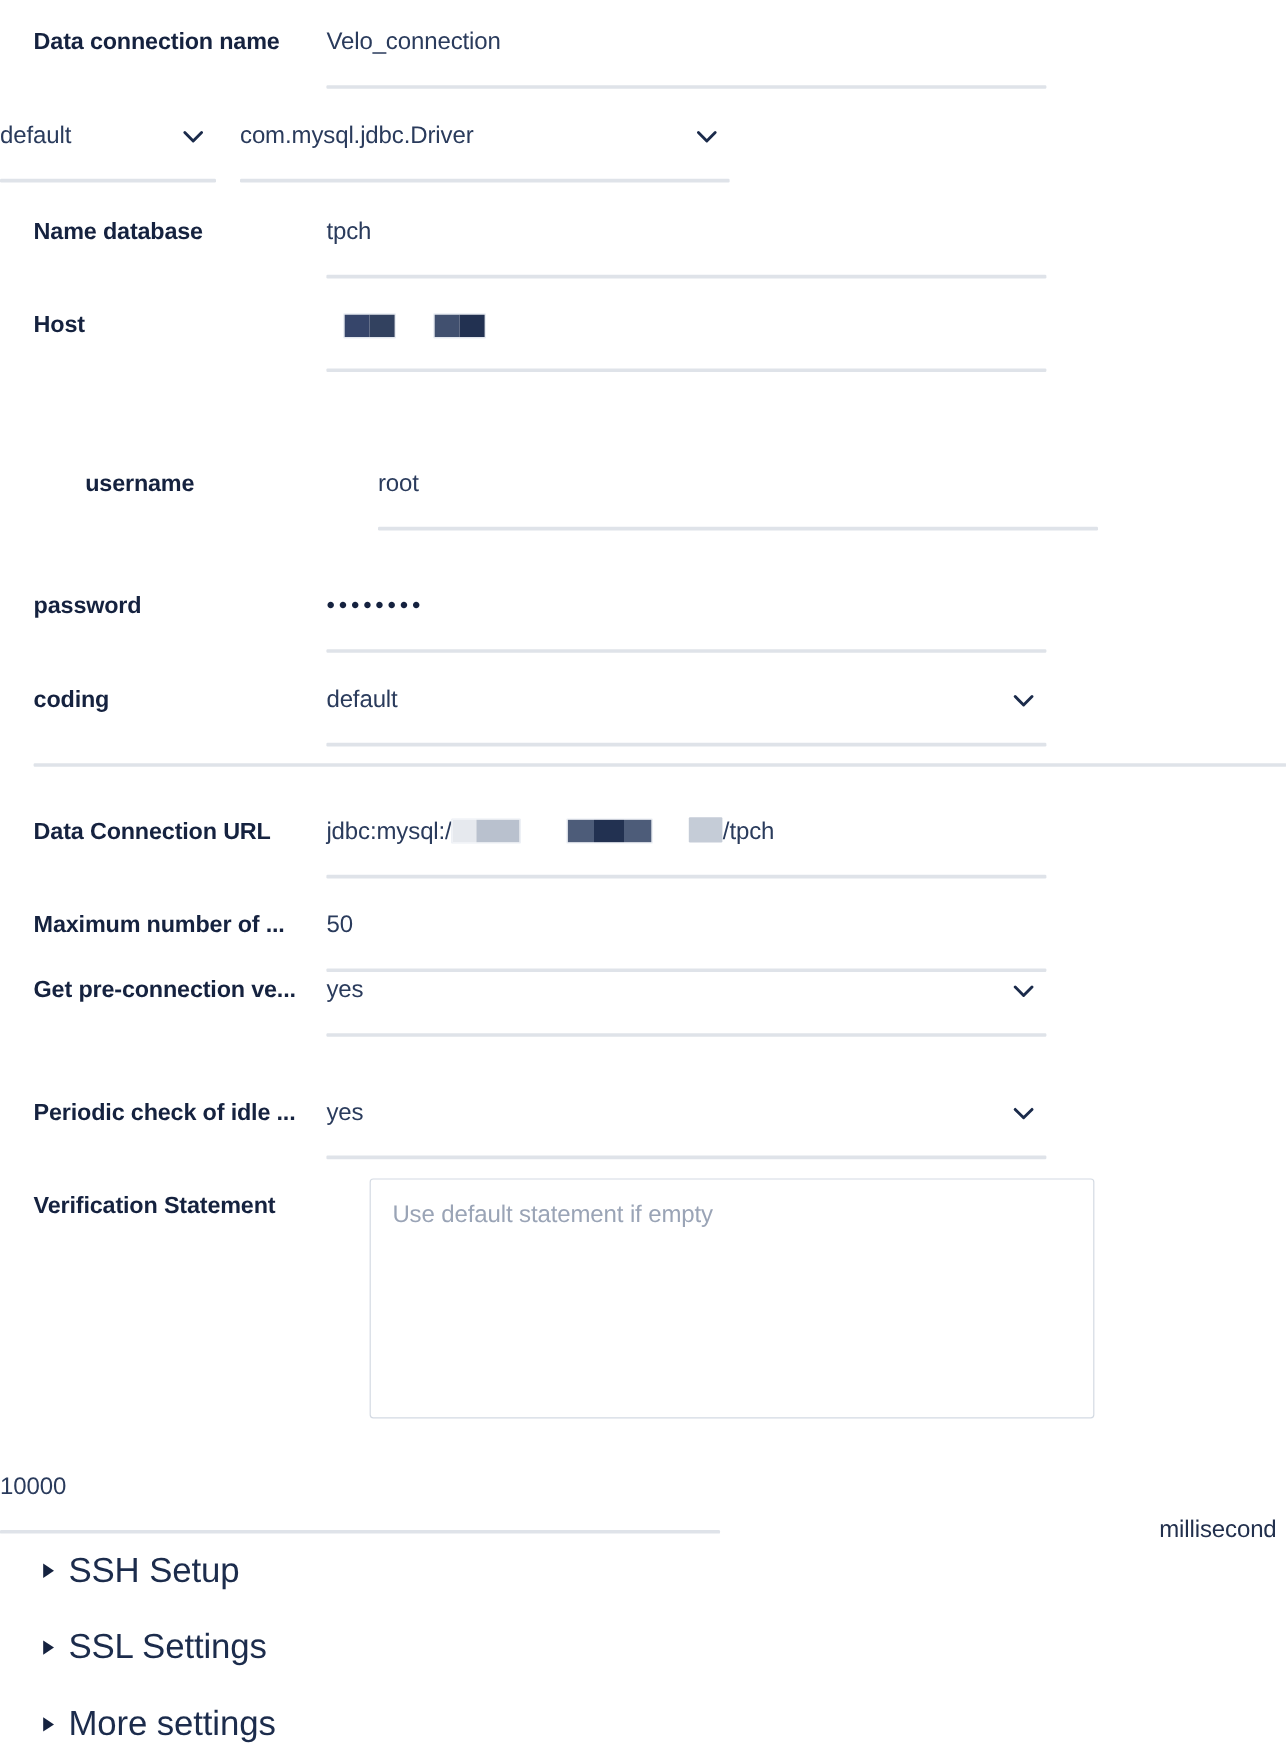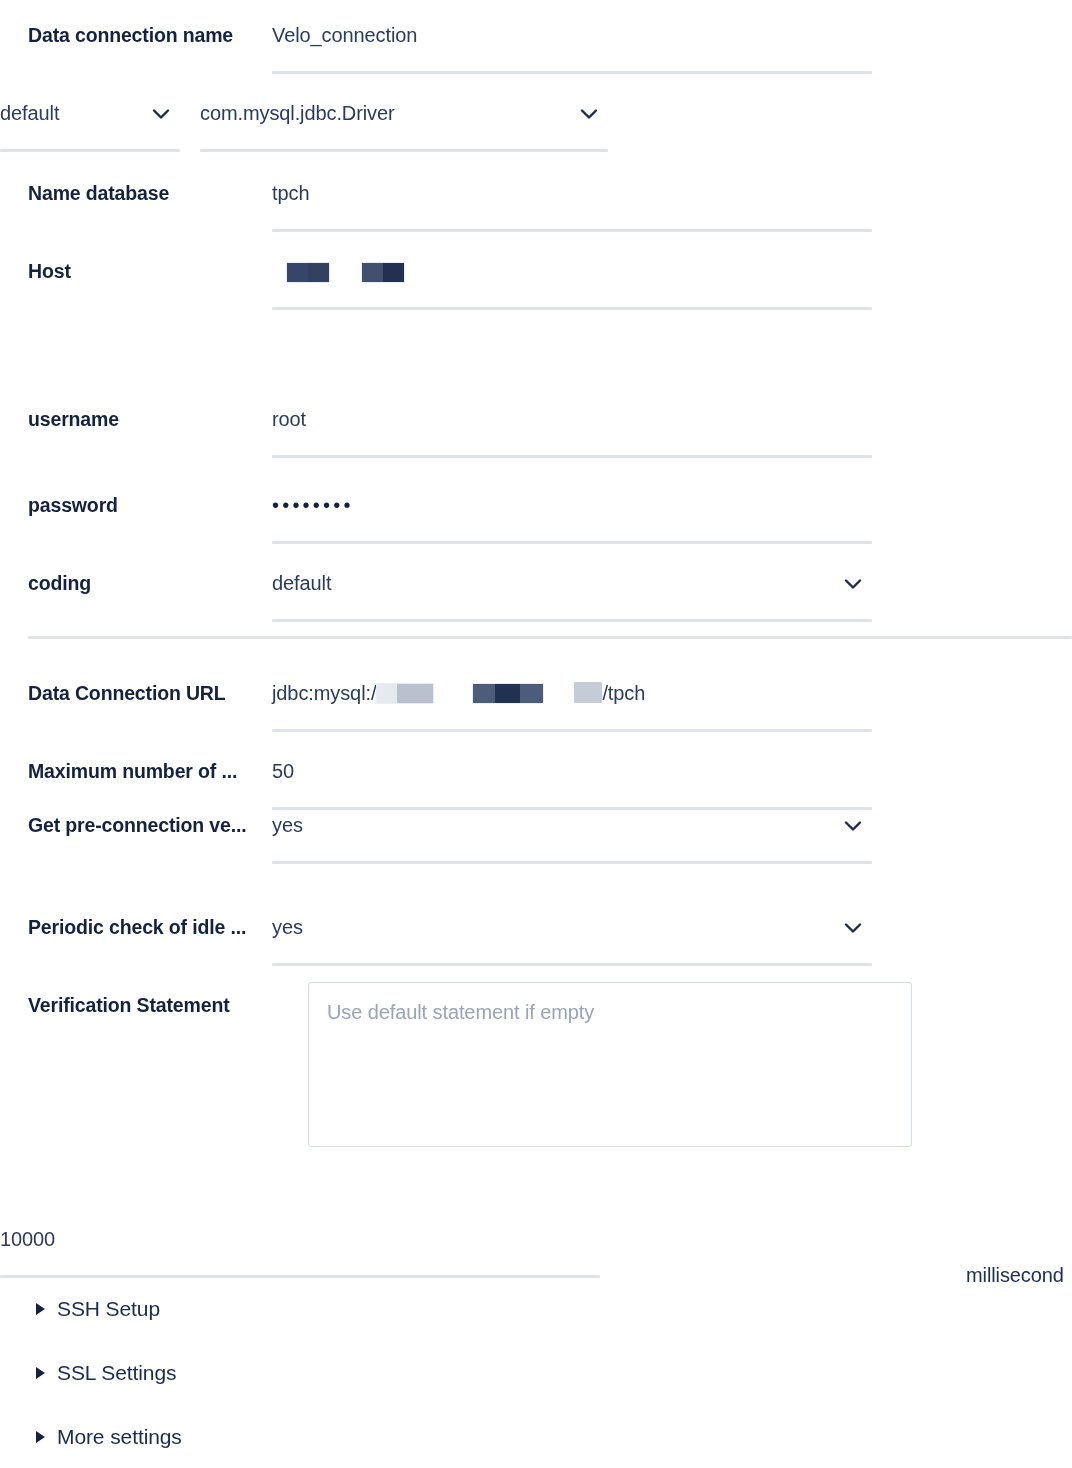--- a/index.html
+++ b/index.html
@@ -131,21 +131,21 @@
     left: 36px;
   }
   .tri {
     width: 0; height: 0;
     border-left: 9px solid #15223f;
     border-top: 6px solid transparent;
     border-bottom: 6px solid transparent;
     flex: none;
   }
   .expander-label {
-    font-size: 21px;
+    font-size: 29px;
     color: #1c2c4c;
     line-height: 26px;
     letter-spacing: -0.1px;
   }
 
   .suffix {
     position: absolute;
     font-size: 20px;
     color: #22304d;
     line-height: 26px;
@@ -200,21 +200,21 @@
         </span>
         <span class="rb-split" style="width:44px;height:21px;margin-left:26px;">
           <span style="width:22px;background:#41506f;"></span>
             <span style="width:22px;background:#223151;"></span>
         </span>
       </div>
     </div>
   </div>
 
 
-  <div class="row" style="top:406px;">
+  <div class="row" style="top:390px;padding-left:43px;">
     <div class="label">username</div>
     <div class="field underline" style="width:600px;">
       <div class="field-text">root</div>
     </div>
   </div>
 
   <div class="row" style="top:492px;">
     <div class="label">password</div>
     <div class="field underline" style="width:600px;">
       <div class="field-text dots">••••••••</div>
@@ -278,21 +278,21 @@
         <svg width="22" height="22" viewBox="0 0 22 22">
             <path d="M4 7.5 L11 14.5 L18 7.5" fill="none" stroke="#1b2b4b" stroke-width="2.4" stroke-linecap="round" stroke-linejoin="round"></path>
           </svg>
       </span>
     </div>
   </div>
 
   <div class="row" style="top:992px;">
     <div class="label">Verification Statement</div>
   </div>
-  <div class="textarea-box" style="left:308px; top:982px; width:604px; height:165px;">
+  <div class="textarea-box" style="left:308px; top:982px; width:604px; height:200px;">
     <span>Use default statement if empty</span>
   </div>
 
   <div class="row" style="top:1226px;">
     <div class="field underline" style="width:600px;">
       <div class="field-text">10000</div>
     </div>
   </div>
   <div class="suffix" style="left:966px; top:1226px;margin-top:36px;">millisecond</div>
 

